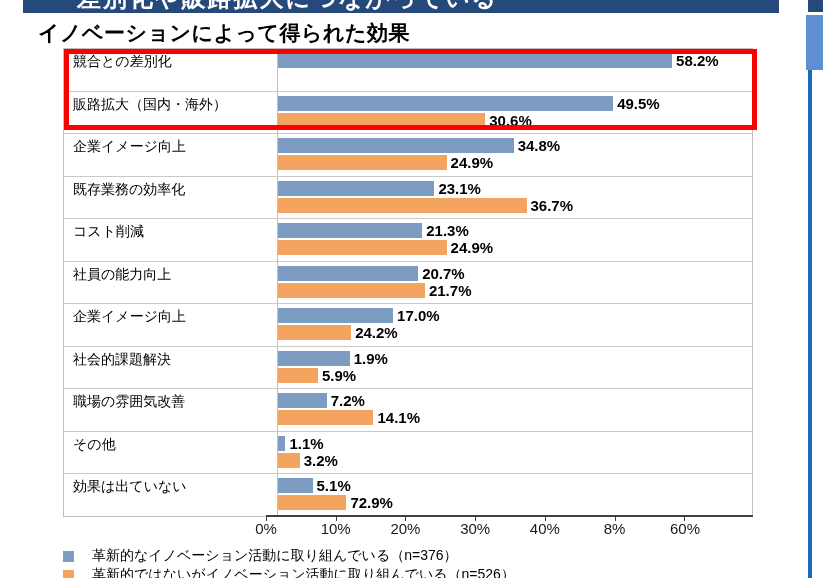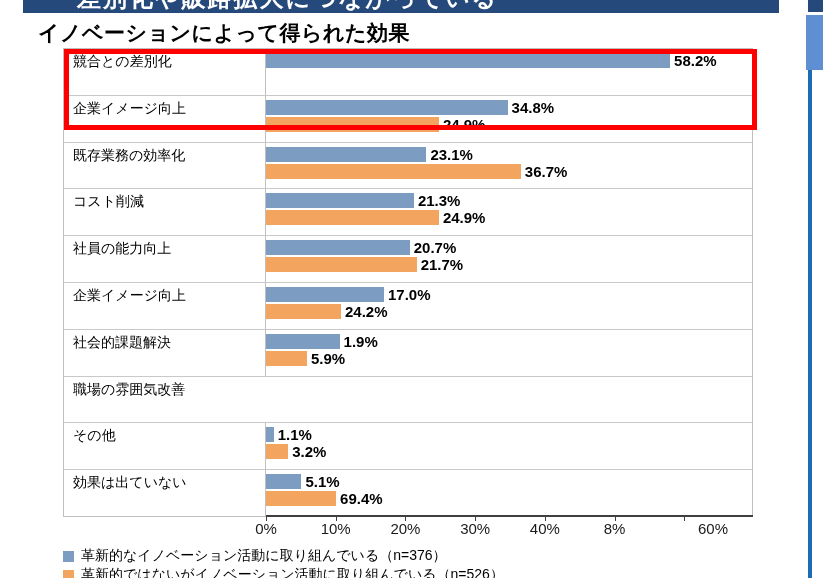--- a/index.html
+++ b/index.html
@@ -31,33 +31,33 @@
     font-size: 21px; font-weight: 700; color: #000;
     white-space: nowrap; letter-spacing: 0.5px;
   }
   
   .chart-box {
     position: absolute; left: 63px; top: 48px;
     width: 690px; height: 469px;
     border: 1px solid #bfbfbf;
   }
   .rows { display: flex; flex-direction: column; width: 100%; height: 100%; }
-  .row  { flex: 1 1 0; display: flex; min-height: 0; }
+  .row  { flex: 1 1 0; display: flex; min-height: 0; justify-content: flex-end; }
   .row:not(:last-child) { border-bottom: 1px solid #c9c9c9; }
   .row-label {
     width: 201px; flex: none;
     padding: 4px 4px 0 9px;
     font-size: 14px; line-height: 16px; color: #000;
     white-space: nowrap; overflow: hidden;
   }
   .row-bars {
     flex: 1 1 auto; position: relative;
     border-left: 1px solid #bfbfbf;
     padding-top: 4px;
-    display: flex; flex-direction: column; gap: 2px;
+    display: flex; flex-direction: column; gap: 2px; margin-left: 12px;
   }
   .bar-line { height: 15px; display: flex; align-items: center; }
   .bar { height: 15px; flex: none; }
   .bar.s0 { background: #7D9CC1; }
   .bar.s1 { background: #F3A45F; }
   .val {
     margin-left: 4px; font-size: 15px; font-weight: 700;
     line-height: 15px; white-space: nowrap; color: #000;
   }
   
@@ -77,21 +77,21 @@
   .highlight-box {
     position: absolute; left: 64px; top: 49px;
     width: 693px; height: 81px;
     border: 5px solid #FE0000;
     pointer-events: none;
   }
   
   .legend { position: absolute; left: 63px; top: 548px; }
   .legend-row { display: flex; align-items: center; height: 16px; margin-bottom: 3px; }
   .legend-swatch { width: 11px; height: 11px; flex: none; margin-right: 7px; }
-  .legend-text { font-size: 14px; white-space: nowrap; color: #000; }
+  .legend-text { font-size: 14px; white-space: nowrap; color: #000; margin-left: 11px; }
 </style>
 </head>
 <body>
 
 <div class="banner" style="background: rgb(38, 73, 123);">
   <span class="banner-text">差別化や販路拡大につながっている</span>
 </div>
 
 <div class="corner-navy"></div>
 <div class="corner-lblue"></div>
@@ -104,20 +104,33 @@
       <div class="row">
         <div class="row-label">競合との差別化</div>
         <div class="row-bars">
           <div class="bar-line">
             <div class="bar s0" style="width: 83.1429%; background: rgb(125, 156, 193);"></div>
             <span class="val">58.2%</span>
           </div>
         </div>
       </div>
       <div class="row">
+        <div class="row-label">販路拡大（国内・海外）</div>
+        <div class="row-bars">
+          <div class="bar-line">
+            <div class="bar s0" style="width: 70.7143%; background: rgb(125, 156, 193);"></div>
+            <span class="val">49.5%</span>
+          </div>
+          <div class="bar-line">
+            <div class="bar s1" style="width: 43.7143%; background: rgb(243, 164, 95);"></div>
+            <span class="val">30.6%</span>
+          </div>
+        </div>
+      </div>
+      <div class="row">
         <div class="row-label">企業イメージ向上</div>
         <div class="row-bars">
           <div class="bar-line">
             <div class="bar s0" style="width: 49.7143%; background: rgb(125, 156, 193);"></div>
             <span class="val">34.8%</span>
           </div>
           <div class="bar-line">
             <div class="bar s1" style="width: 35.5714%; background: rgb(243, 164, 95);"></div>
             <span class="val">24.9%</span>
           </div>
@@ -183,20 +196,30 @@
             <span class="val">1.9%</span>
           </div>
           <div class="bar-line">
             <div class="bar s1" style="width: 8.42857%; background: rgb(243, 164, 95);"></div>
             <span class="val">5.9%</span>
           </div>
         </div>
       </div>
       <div class="row">
         <div class="row-label">職場の雰囲気改善</div>
+        <div class="row-bars">
+          <div class="bar-line">
+            <div class="bar s0" style="width: 10.2857%; background: rgb(125, 156, 193);"></div>
+            <span class="val">7.2%</span>
+          </div>
+          <div class="bar-line">
+            <div class="bar s1" style="width: 20.1429%; background: rgb(243, 164, 95);"></div>
+            <span class="val">14.1%</span>
+          </div>
+        </div>
       </div>
       <div class="row">
         <div class="row-label">その他</div>
         <div class="row-bars">
           <div class="bar-line">
             <div class="bar s0" style="width: 1.57143%; background: rgb(125, 156, 193);"></div>
             <span class="val">1.1%</span>
           </div>
           <div class="bar-line">
             <div class="bar s1" style="width: 4.57143%; background: rgb(243, 164, 95);"></div>
@@ -206,34 +229,34 @@
       </div>
       <div class="row">
         <div class="row-label">効果は出ていない</div>
         <div class="row-bars">
           <div class="bar-line">
             <div class="bar s0" style="width: 7.28571%; background: rgb(125, 156, 193);"></div>
             <span class="val">5.1%</span>
           </div>
           <div class="bar-line">
             <div class="bar s1" style="width: 14.4286%; background: rgb(243, 164, 95);"></div>
-            <span class="val">69.4%</span>
+            <span class="val">72.9%</span>
           </div>
         </div>
       </div>
     </div>
   <div class="axis-line"></div>
   <div id="axis-ticks">
       <div class="tick-label" style="left: 202px;">0%</div>
       <div class="tick-label" style="left: 271.714px;">10%</div>
       <div class="tick-label" style="left: 341.429px;">20%</div>
       <div class="tick-label" style="left: 411.143px;">30%</div>
       <div class="tick-label" style="left: 480.857px;">40%</div>
       <div class="tick-label" style="left: 550.571px;">8%</div>
-      <div class="tick-label" style="left: 649px;">60%</div>
+      <div class="tick-label" style="left: 621px;">60%</div>
     </div>
 <div class="tick-mark" style="left: 202px;"></div>
     <div class="tick-mark" style="left: 271.714px;"></div>
     <div class="tick-mark" style="left: 341.429px;"></div>
     <div class="tick-mark" style="left: 411.143px;"></div>
     <div class="tick-mark" style="left: 480.857px;"></div>
     <div class="tick-mark" style="left: 550.571px;"></div>
     <div class="tick-mark" style="left: 620.286px;"></div>
   </div>
 

